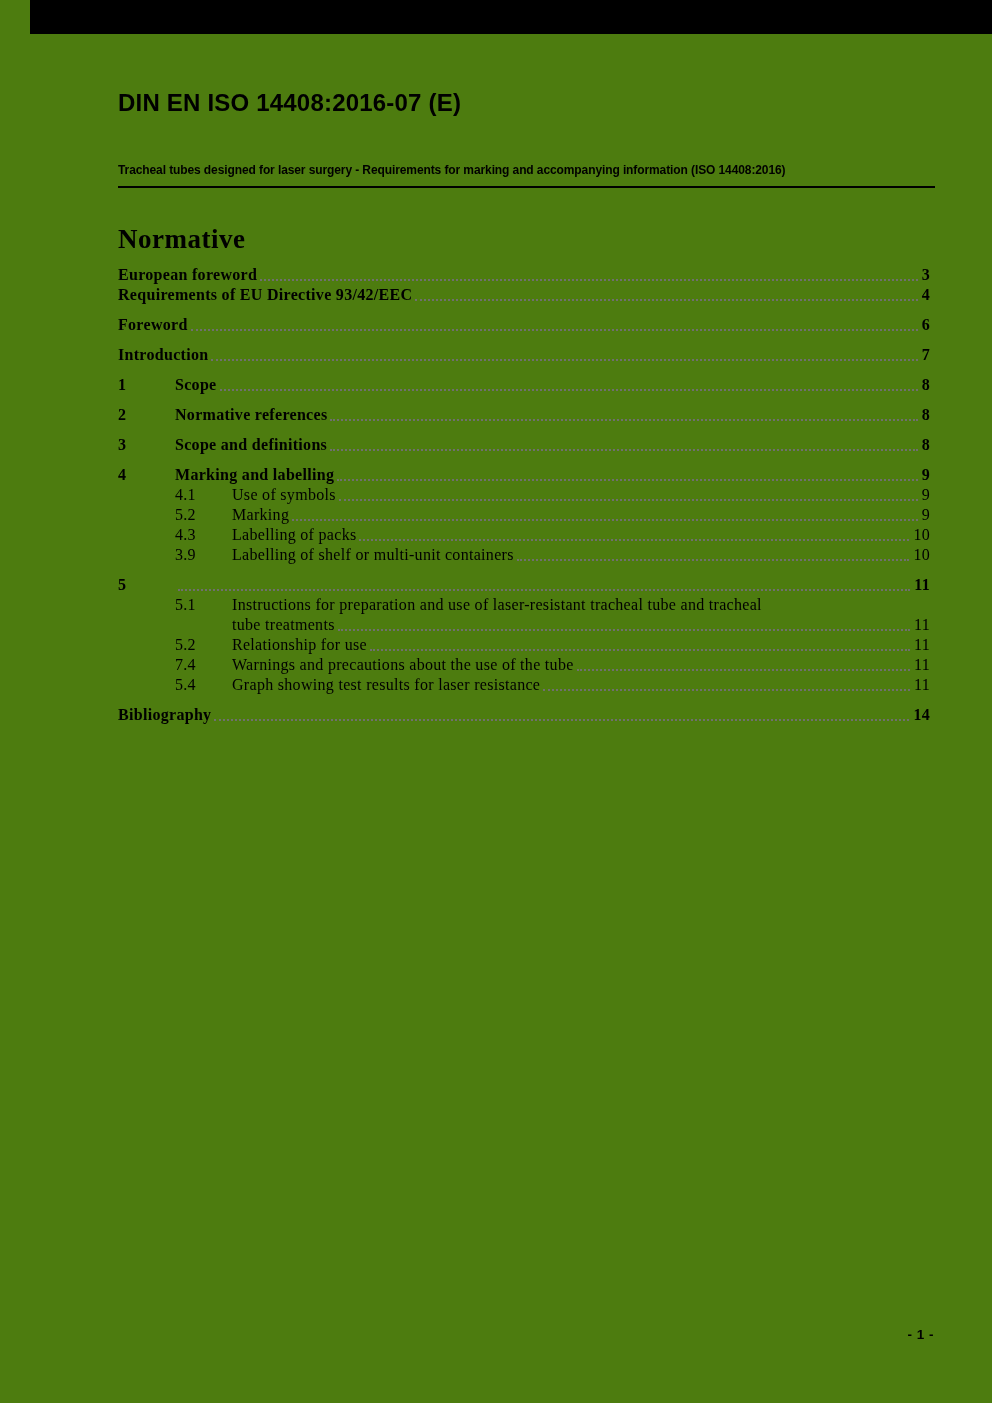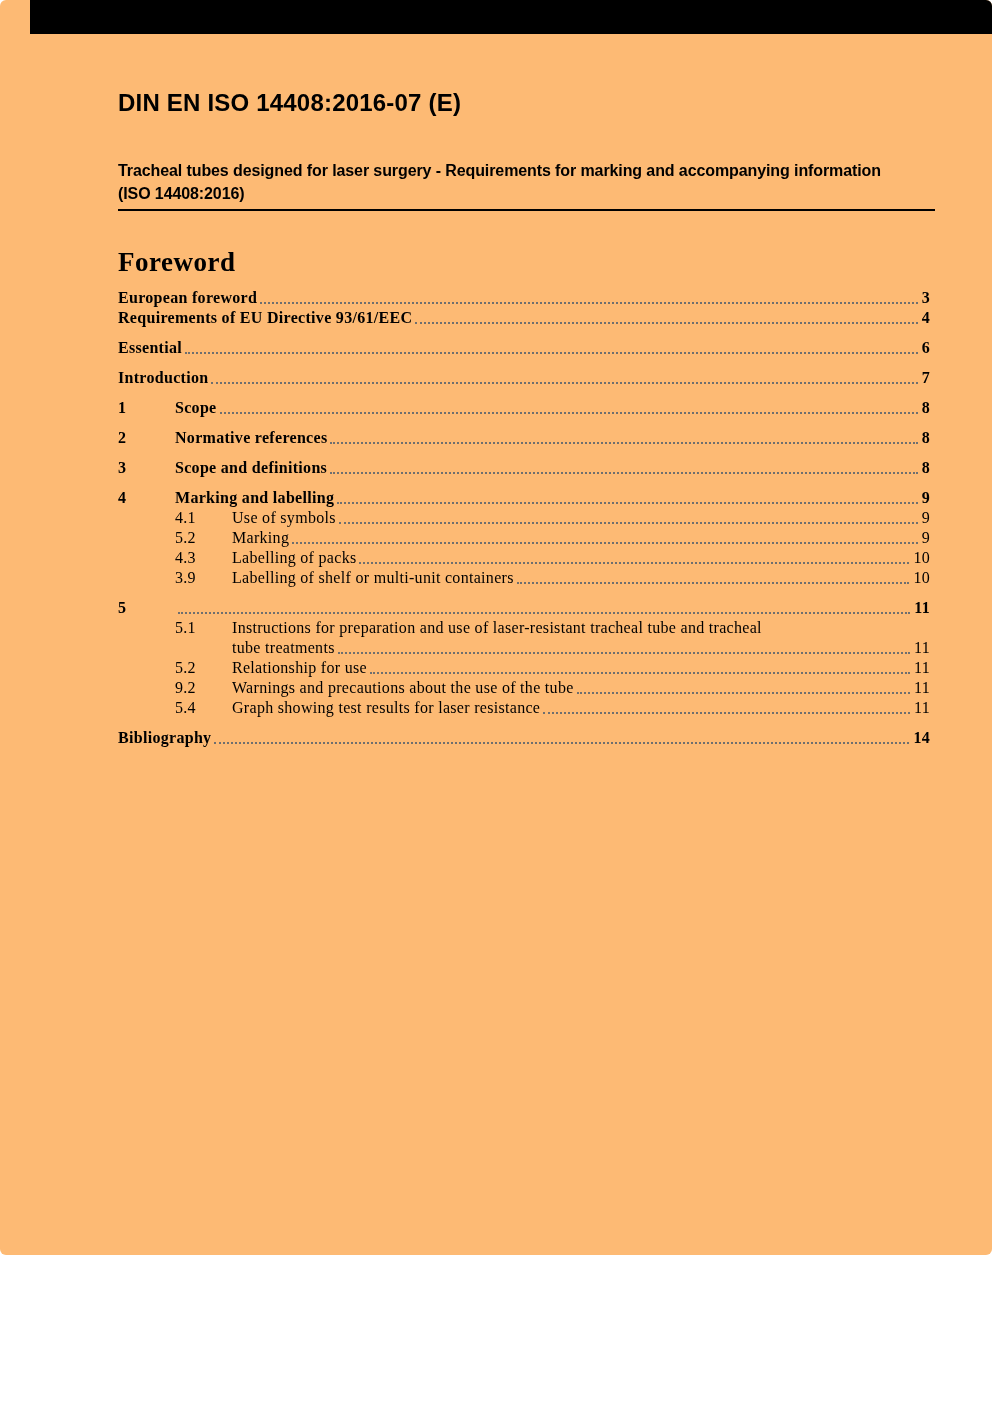--- a/index.html
+++ b/index.html
@@ -1,23 +1,22 @@
 <!DOCTYPE html>
 <html><head>
 <meta charset="utf-8">
 <style>
   html, body { margin: 0; padding: 0; background: #ffffff; }
   .page {
     position: relative;
     width: 992px;
-    height: 1255px;
-    background: #fdba74;
+    height: 1403px;
+    background: #4d7c0f;
     overflow: hidden;
     color: #000000;
-    border-radius: 6px;
   }
   .top-bar {
     position: absolute;
     top: 0;
     left: 30px;
     right: 0;
     height: 34px;
     background: #000000;
   }
   .content {
@@ -31,21 +30,21 @@
     font-weight: bold;
     font-size: 24px;
     line-height: 24px;
     letter-spacing: 0.2px;
   }
   .doc-title {
     margin: 44px 0 0 0;
     max-width: 770px;
     font-family: "Liberation Sans", sans-serif;
     font-weight: bold;
-    font-size: 16px;
+    font-size: 12px;
     line-height: 23px;
     letter-spacing: -0.1px;
   }
   .title-rule {
     margin-top: 4px;
     margin-right: -5px;
     border: 0;
     border-top: 2.5px solid #000000;
   }
   .contents-heading {
@@ -101,34 +100,34 @@
 </style>
 </head>
 <body>
 
 <div class="page">
   <div class="top-bar"></div>
   <div class="content">
     <h1 class="doc-code">DIN EN ISO 14408:2016-07 (E)</h1>
     <h2 class="doc-title">Tracheal tubes designed for laser surgery - Requirements for marking and accompanying information (ISO 14408:2016)</h2>
     <hr class="title-rule">
-    <div class="contents-heading">Foreword</div>
+    <div class="contents-heading">Normative</div>
     <div class="toc">
         <div class="toc-row group bold">
           <span class="lbl">European foreword</span>
           <span class="leader"></span>
           <span class="page-num">3</span>
         </div>
         <div class="toc-row cont bold">
-          <span class="lbl">Requirements of EU Directive 93/61/EEC</span>
+          <span class="lbl">Requirements of EU Directive 93/42/EEC</span>
           <span class="leader"></span>
           <span class="page-num">4</span>
         </div>
         <div class="toc-row group bold">
-          <span class="lbl">Essential</span>
+          <span class="lbl">Foreword</span>
           <span class="leader"></span>
           <span class="page-num">6</span>
         </div>
         <div class="toc-row group bold">
           <span class="lbl">Introduction</span>
           <span class="leader"></span>
           <span class="page-num">7</span>
         </div>
         <div class="toc-row group bold">
           <span class="num">1</span>
@@ -192,21 +191,21 @@
           <span class="leader"></span>
           <span class="page-num">11</span>
         </div>
         <div class="toc-row ind1">
           <span class="num">5.2</span>
           <span class="lbl">Relationship for use</span>
           <span class="leader"></span>
           <span class="page-num">11</span>
         </div>
         <div class="toc-row ind1">
-          <span class="num">9.2</span>
+          <span class="num">7.4</span>
           <span class="lbl">Warnings and precautions about the use of the tube</span>
           <span class="leader"></span>
           <span class="page-num">11</span>
         </div>
         <div class="toc-row ind1">
           <span class="num">5.4</span>
           <span class="lbl">Graph showing test results for laser resistance</span>
           <span class="leader"></span>
           <span class="page-num">11</span>
         </div>

